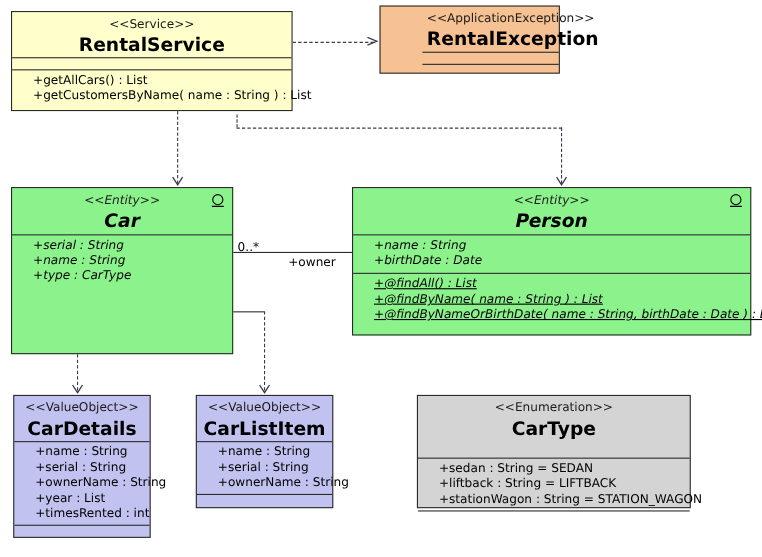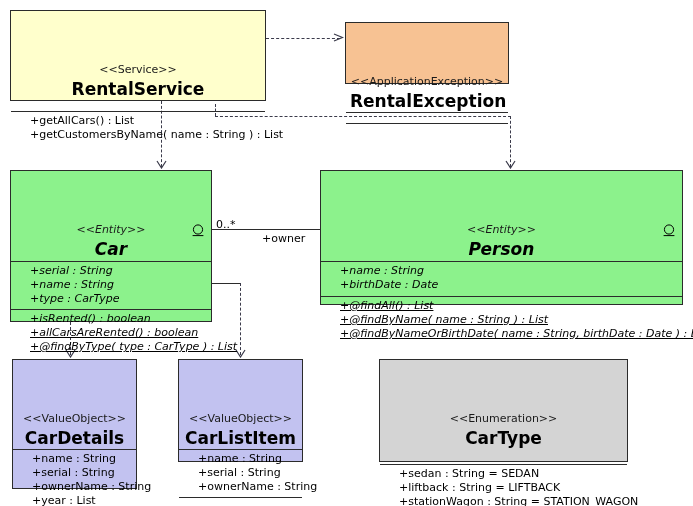--- a/index.html
+++ b/index.html
@@ -25,21 +25,20 @@
     font-size: 11px;
     color: #000000;
     line-height: 1.28;
   }
   .uml-header {
     box-sizing: border-box;
     padding: 4px 4px 5px 4px;
     text-align: center;
     border-bottom: 1px solid #2b2b2b;
     position: relative;
-    margin-top: 48px;
   }
   .stereotype {
     display: block;
     font-size: 11px;
     font-weight: normal;
     color: #1a1a1a;
     white-space: nowrap;
   }
   .class-name {
     display: block;
@@ -157,21 +156,21 @@
       <span class="stereotype">&lt;&lt;Service&gt;&gt;</span>
       <span class="class-name">RentalService</span>
     </div>
     <div class="compartment empty" style="height:10px;"></div>
     <div class="compartment">
       <span class="member">+getAllCars() : List</span>
       <span class="member">+getCustomersByName( name : String ) : List</span>
     </div>
   </div>
 
-  <div class="uml-class fill-exception" style="left:345px; top:22px; width:164px; height:62px;">
+  <div class="uml-class fill-exception" style="left:345px; top:5px; width:164px; height:62px;padding-left:38px;">
     <div class="uml-header" style="height:42px;">
       <span class="stereotype">&lt;&lt;ApplicationException&gt;&gt;</span>
       <span class="class-name">RentalException</span>
     </div>
     <div class="compartment empty" style="height:9px;"></div>
     <div class="compartment empty" style="height:9px;"></div>
   </div>
 
   <div class="uml-class fill-entity" style="left:10px; top:170px; width:202px; height:152px;">
     <div class="uml-header" style="height:43px;">
@@ -180,25 +179,20 @@
       <svg class="entity-icon" viewBox="0 0 14 14">
         <circle cx="7" cy="5.5" r="4.6" fill="none" stroke="#000" stroke-width="1"></circle>
         <line x1="1.6" y1="11.6" x2="12.4" y2="11.6" stroke="#000" stroke-width="1"></line>
       </svg>
     </div>
     <div class="compartment">
       <span class="member">+serial : String</span>
       <span class="member">+name : String</span>
       <span class="member">+type : CarType</span>
     </div>
-    <div class="compartment">
-      <span class="member">+isRented() : boolean</span>
-      <span class="member static">+allCarsAreRented() : boolean</span>
-      <span class="member static">+@findByType( type : CarType ) : List</span>
-    </div>
   </div>
 
   <div class="uml-class fill-entity" style="left:320px; top:170px; width:363px; height:135px;">
     <div class="uml-header" style="height:43px;">
       <span class="stereotype">&lt;&lt;Entity&gt;&gt;</span>
       <span class="class-name">Person</span>
       <svg class="entity-icon" viewBox="0 0 14 14">
         <circle cx="7" cy="5.5" r="4.6" fill="none" stroke="#000" stroke-width="1"></circle>
         <line x1="1.6" y1="11.6" x2="12.4" y2="11.6" stroke="#000" stroke-width="1"></line>
       </svg>

